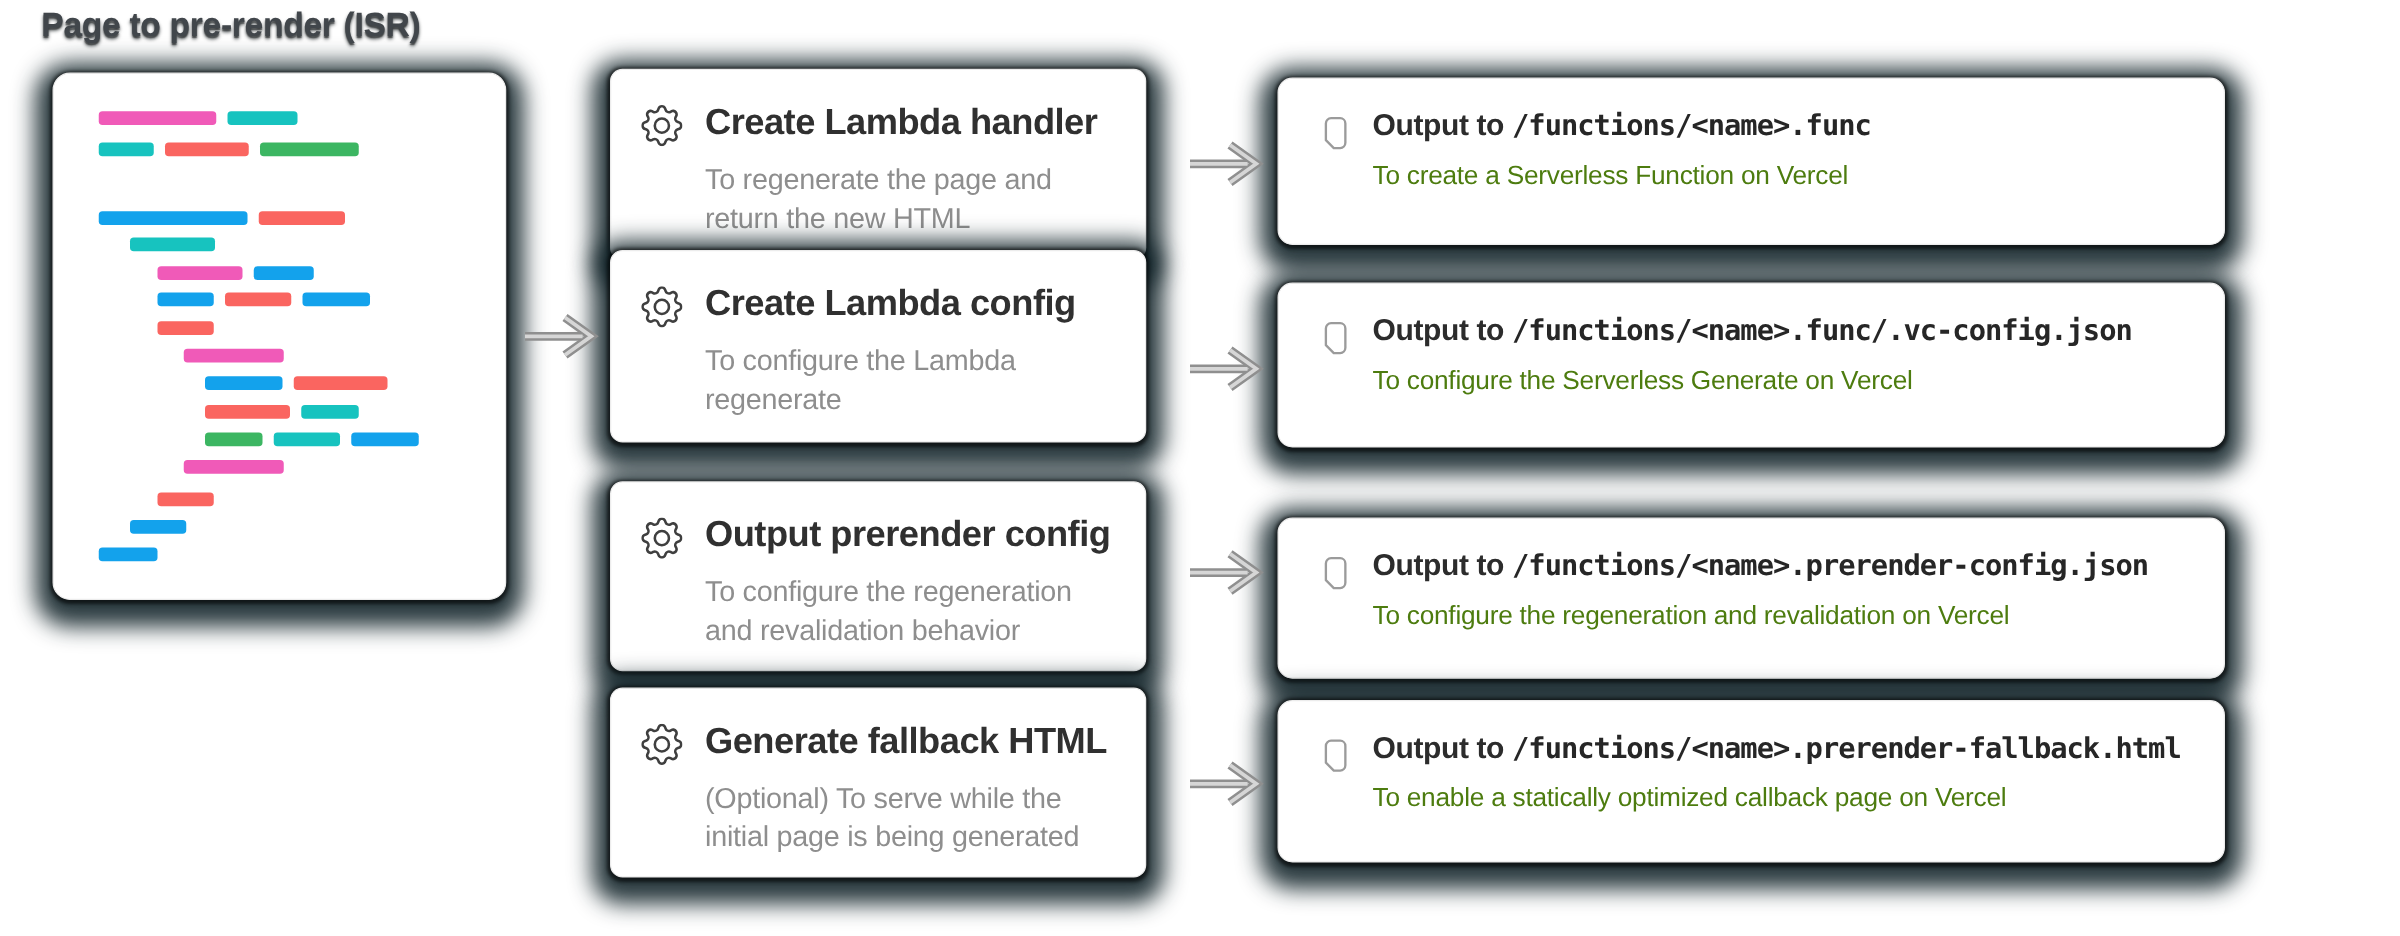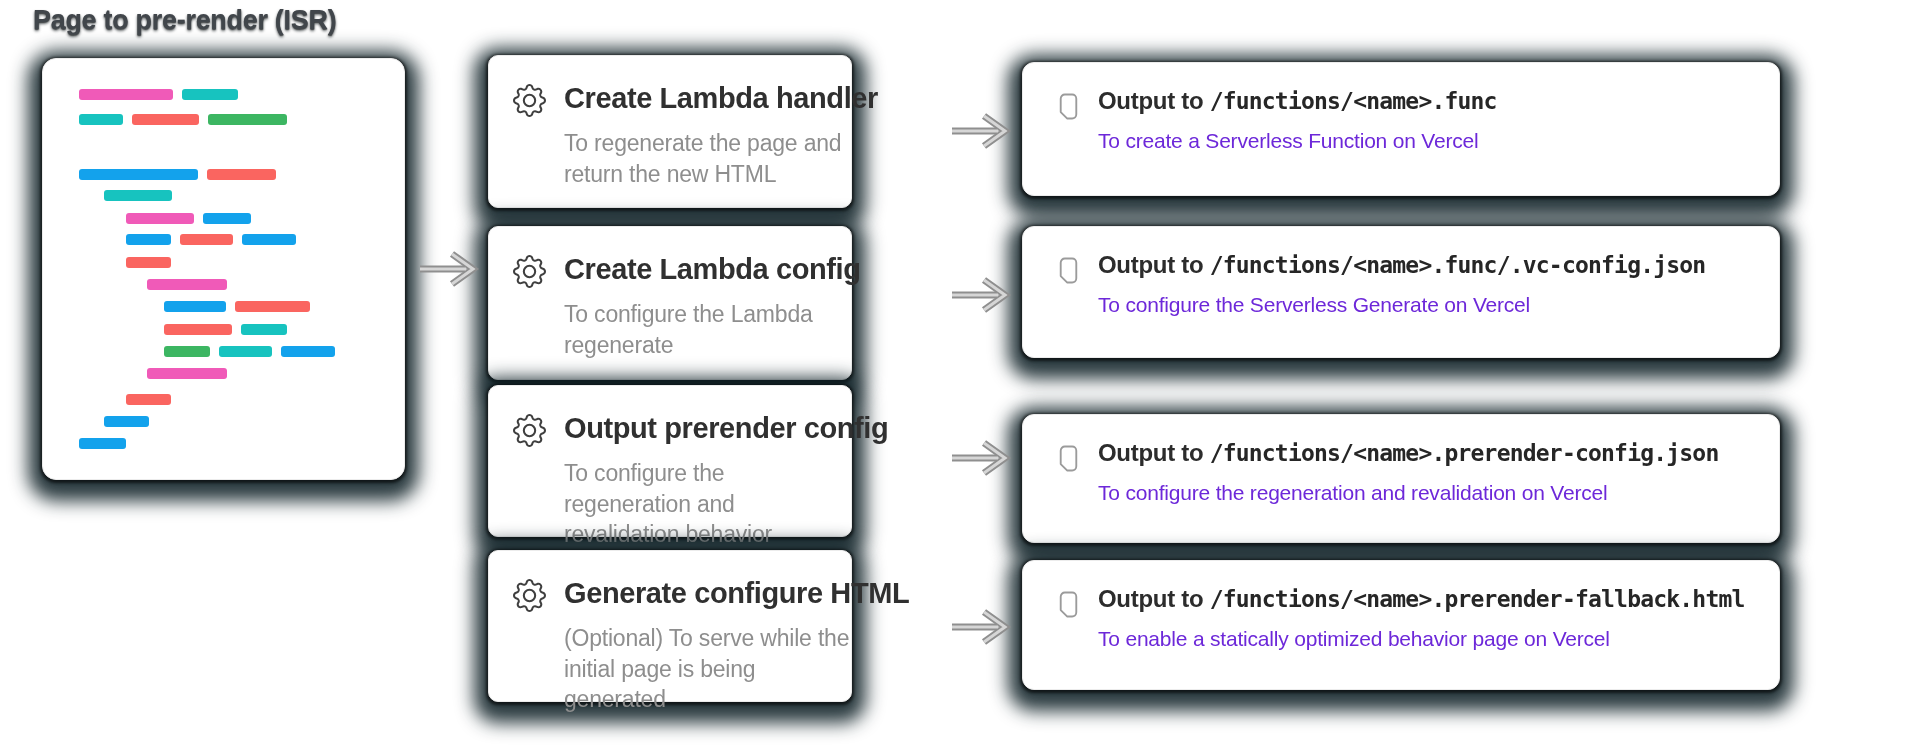--- a/index.html
+++ b/index.html
@@ -14,41 +14,41 @@
     text-shadow:0 2px 3px rgba(5,12,15,0.65), 0 1px 1px rgba(0,0,0,0.5);
     z-index:5;
   }
   .card {
     position:absolute; background:#ffffff; border:1px solid #ececec;
     box-shadow:0 1px 3px 2px rgba(0,0,0,0.62), 0 7px 18px 14px rgba(14,32,38,0.88);
   }
   .source-card { left:42px; top:58px; width:363px; height:422px; border-radius:14px; z-index:2; }
   .bar-row { position:absolute; display:flex; gap:9px; height:11px; }
   .bar { height:11px; border-radius:3px; flex:0 0 auto; }
-  .step-card { left:488px; width:364px; border-radius:10px; z-index:2; }
+  .step-card { left:488px; width:429px; border-radius:10px; z-index:2; }
   .out-card  { left:1022px; width:758px; border-radius:12px; z-index:2; }
   .gear { position:absolute; left:24px; top:28px; width:33px; height:33px; }
   .file { position:absolute; left:33px; top:30px; width:25px; height:27px; }
   .step-title {
     position:absolute; left:75px; top:26px;
     font-size:29px; font-weight:700; color:#303030; letter-spacing:-0.4px; white-space:nowrap;
   }
   .step-desc {
     position:absolute; left:75px; top:72px; max-width:322px;
     font-size:23px; line-height:1.33; color:#8e8e8e; letter-spacing:-0.2px;
   }
   .out-title { position:absolute; left:75px; top:24px; white-space:nowrap; }
   .out-prefix { font-size:24px; font-weight:700; color:#2c2c2c; letter-spacing:-0.3px; }
   .out-path {
     font-family:"DejaVu Sans Mono","Liberation Mono",monospace;
     font-size:23px; font-weight:600; color:#262626; letter-spacing:-0.8px;
   }
   .out-desc {
     position:absolute; left:75px; top:66px;
-    font-size:21px; color:#6d28d9; letter-spacing:-0.2px; white-space:nowrap;
+    font-size:21px; color:#4d7c0f; letter-spacing:-0.2px; white-space:nowrap;
   }
   .arrow { position:absolute; width:68px; height:44px; z-index:3; }
 </style>
 </head>
 <body>
 
 <div class="canvas">
 
   <div class="page-title">Page to pre-render (ISR)</div>
 
@@ -126,21 +126,21 @@
 
   <div class="card step-card" style="top:55px; height:153px;">
     <svg class="gear" viewBox="0 0 16 16">
       <path fill="#3f3f3f" d="M8 4.754a3.246 3.246 0 1 0 0 6.492 3.246 3.246 0 0 0 0-6.492zM5.754 8a2.246 2.246 0 1 1 4.492 0 2.246 2.246 0 0 1-4.492 0z"></path>
       <path fill="#3f3f3f" d="M9.796 1.343c-.527-1.79-3.065-1.79-3.592 0l-.094.319a.873.873 0 0 1-1.255.52l-.292-.16c-1.64-.892-3.433.902-2.54 2.541l.159.292a.873.873 0 0 1-.52 1.255l-.319.094c-1.79.527-1.79 3.065 0 3.592l.319.094a.873.873 0 0 1 .52 1.255l-.16.292c-.892 1.64.901 3.434 2.541 2.54l.292-.159a.873.873 0 0 1 1.255.52l.094.319c.527 1.79 3.065 1.79 3.592 0l.094-.319a.873.873 0 0 1 1.255-.52l.292.16c1.64.893 3.434-.902 2.54-2.541l-.159-.292a.873.873 0 0 1 .52-1.255l.319-.094c1.79-.527 1.79-3.065 0-3.592l-.319-.094a.873.873 0 0 1-.52-1.255l.16-.292c.893-1.64-.902-3.433-2.541-2.54l-.292.159a.873.873 0 0 1-1.255-.52l-.094-.319zm-2.633.283c.246-.835 1.428-.835 1.674 0l.094.319a1.873 1.873 0 0 0 2.693 1.115l.291-.16c.764-.415 1.6.42 1.184 1.185l-.159.292a1.873 1.873 0 0 0 1.116 2.692l.318.094c.835.246.835 1.428 0 1.674l-.319.094a1.873 1.873 0 0 0-1.115 2.693l.16.291c.415.764-.42 1.6-1.185 1.184l-.291-.159a1.873 1.873 0 0 0-2.693 1.116l-.094.318c-.246.835-1.428.835-1.674 0l-.094-.319a1.873 1.873 0 0 0-2.692-1.115l-.292.16c-.764.415-1.6-.42-1.184-1.185l.159-.291A1.873 1.873 0 0 0 1.945 8.93l-.319-.094c-.835-.246-.835-1.428 0-1.674l.319-.094A1.873 1.873 0 0 0 3.06 4.377l-.16-.292c-.415-.764.42-1.6 1.185-1.184l.292.159a1.873 1.873 0 0 0 2.692-1.115l.094-.319z"></path>
     </svg>
     <div class="step-title">Create Lambda handler</div>
     <div class="step-desc">To regenerate the page and return the new HTML</div>
   </div>
 
-  <div class="card step-card" style="top:226px; height:154px;">
+  <div class="card step-card" style="top:200px; height:154px;">
     <svg class="gear" viewBox="0 0 16 16">
       <use href="#gearpath"></use>
       <path fill="#3f3f3f" d="M8 4.754a3.246 3.246 0 1 0 0 6.492 3.246 3.246 0 0 0 0-6.492zM5.754 8a2.246 2.246 0 1 1 4.492 0 2.246 2.246 0 0 1-4.492 0z"></path>
       <path fill="#3f3f3f" d="M9.796 1.343c-.527-1.79-3.065-1.79-3.592 0l-.094.319a.873.873 0 0 1-1.255.52l-.292-.16c-1.64-.892-3.433.902-2.54 2.541l.159.292a.873.873 0 0 1-.52 1.255l-.319.094c-1.79.527-1.79 3.065 0 3.592l.319.094a.873.873 0 0 1 .52 1.255l-.16.292c-.892 1.64.901 3.434 2.541 2.54l.292-.159a.873.873 0 0 1 1.255.52l.094.319c.527 1.79 3.065 1.79 3.592 0l.094-.319a.873.873 0 0 1 1.255-.52l.292.16c1.64.893 3.434-.902 2.54-2.541l-.159-.292a.873.873 0 0 1 .52-1.255l.319-.094c1.79-.527 1.79-3.065 0-3.592l-.319-.094a.873.873 0 0 1-.52-1.255l.16-.292c.893-1.64-.902-3.433-2.541-2.54l-.292.159a.873.873 0 0 1-1.255-.52l-.094-.319zm-2.633.283c.246-.835 1.428-.835 1.674 0l.094.319a1.873 1.873 0 0 0 2.693 1.115l.291-.16c.764-.415 1.6.42 1.184 1.185l-.159.292a1.873 1.873 0 0 0 1.116 2.692l.318.094c.835.246.835 1.428 0 1.674l-.319.094a1.873 1.873 0 0 0-1.115 2.693l.16.291c.415.764-.42 1.6-1.185 1.184l-.291-.159a1.873 1.873 0 0 0-2.693 1.116l-.094.318c-.246.835-1.428.835-1.674 0l-.094-.319a1.873 1.873 0 0 0-2.692-1.115l-.292.16c-.764.415-1.6-.42-1.184-1.185l.159-.291A1.873 1.873 0 0 0 1.945 8.93l-.319-.094c-.835-.246-.835-1.428 0-1.674l.319-.094A1.873 1.873 0 0 0 3.06 4.377l-.16-.292c-.415-.764.42-1.6 1.185-1.184l.292.159a1.873 1.873 0 0 0 2.692-1.115l.094-.319z"></path>
     </svg>
     <div class="step-title">Create Lambda config</div>
     <div class="step-desc">To configure the Lambda regenerate</div>
   </div>
 
   <div class="card step-card" style="top:385px; height:152px;">
@@ -150,21 +150,21 @@
     </svg>
     <div class="step-title">Output prerender config</div>
     <div class="step-desc">To configure the regeneration and revalidation behavior</div>
   </div>
 
   <div class="card step-card" style="top:550px; height:152px;">
     <svg class="gear" viewBox="0 0 16 16">
       <path fill="#3f3f3f" d="M8 4.754a3.246 3.246 0 1 0 0 6.492 3.246 3.246 0 0 0 0-6.492zM5.754 8a2.246 2.246 0 1 1 4.492 0 2.246 2.246 0 0 1-4.492 0z"></path>
       <path fill="#3f3f3f" d="M9.796 1.343c-.527-1.79-3.065-1.79-3.592 0l-.094.319a.873.873 0 0 1-1.255.52l-.292-.16c-1.64-.892-3.433.902-2.54 2.541l.159.292a.873.873 0 0 1-.52 1.255l-.319.094c-1.79.527-1.79 3.065 0 3.592l.319.094a.873.873 0 0 1 .52 1.255l-.16.292c-.892 1.64.901 3.434 2.541 2.54l.292-.159a.873.873 0 0 1 1.255.52l.094.319c.527 1.79 3.065 1.79 3.592 0l.094-.319a.873.873 0 0 1 1.255-.52l.292.16c1.64.893 3.434-.902 2.54-2.541l-.159-.292a.873.873 0 0 1 .52-1.255l.319-.094c1.79-.527 1.79-3.065 0-3.592l-.319-.094a.873.873 0 0 1-.52-1.255l.16-.292c.893-1.64-.902-3.433-2.541-2.54l-.292.159a.873.873 0 0 1-1.255-.52l-.094-.319zm-2.633.283c.246-.835 1.428-.835 1.674 0l.094.319a1.873 1.873 0 0 0 2.693 1.115l.291-.16c.764-.415 1.6.42 1.184 1.185l-.159.292a1.873 1.873 0 0 0 1.116 2.692l.318.094c.835.246.835 1.428 0 1.674l-.319.094a1.873 1.873 0 0 0-1.115 2.693l.16.291c.415.764-.42 1.6-1.185 1.184l-.291-.159a1.873 1.873 0 0 0-2.693 1.116l-.094.318c-.246.835-1.428.835-1.674 0l-.094-.319a1.873 1.873 0 0 0-2.692-1.115l-.292.16c-.764.415-1.6-.42-1.184-1.185l.159-.291A1.873 1.873 0 0 0 1.945 8.93l-.319-.094c-.835-.246-.835-1.428 0-1.674l.319-.094A1.873 1.873 0 0 0 3.06 4.377l-.16-.292c-.415-.764.42-1.6 1.185-1.184l.292.159a1.873 1.873 0 0 0 2.692-1.115l.094-.319z"></path>
     </svg>
-    <div class="step-title">Generate configure HTML</div>
+    <div class="step-title">Generate fallback HTML</div>
     <div class="step-desc">(Optional) To serve while the initial page is being generated</div>
   </div>
 
   <svg class="arrow" style="left:948px; top:109px;" viewBox="0 0 68 44">
     <g fill="none" stroke="#8f8f8f" stroke-width="7">
         <line x1="4" y1="22" x2="50" y2="22"></line>
         <polyline points="36,7 57,22 36,37"></polyline>
       </g>
     <g fill="none" stroke="#d6d6d6" stroke-width="3">
         <line x1="4" y1="22" x2="50" y2="22"></line>
@@ -224,16 +224,16 @@
     </svg>
     <div class="out-title"><span class="out-prefix">Output to </span><span class="out-path">/functions/&lt;name&gt;.prerender-config.json</span></div>
     <div class="out-desc">To configure the regeneration and revalidation on Vercel</div>
   </div>
 
   <div class="card out-card" style="top:560px; height:130px;">
     <svg class="file" viewBox="0 0 24 26">
       <path fill="none" stroke="#9b9b9b" stroke-width="1.8" stroke-linejoin="round" d="M8.5 1.5 H15.5 a4 4 0 0 1 4 4 V20.5 a4 4 0 0 1-4 4 H10.6 L4.5 18.4 V5.5 a4 4 0 0 1 4-4 Z"></path>
     </svg>
     <div class="out-title"><span class="out-prefix">Output to </span><span class="out-path">/functions/&lt;name&gt;.prerender-fallback.html</span></div>
-    <div class="out-desc">To enable a statically optimized behavior page on Vercel</div>
+    <div class="out-desc">To enable a statically optimized callback page on Vercel</div>
   </div>
 
 </div>
 
 </body></html>

